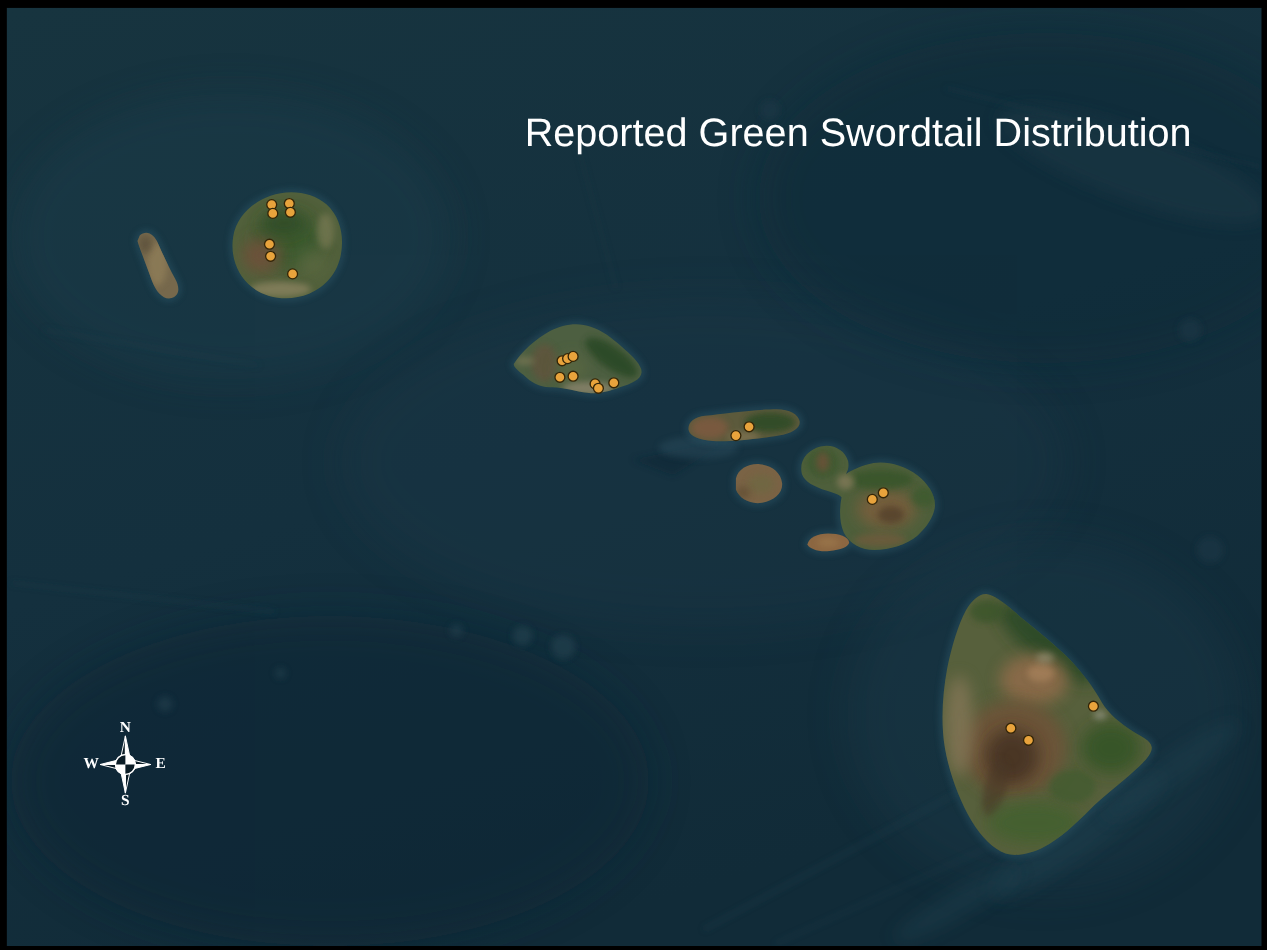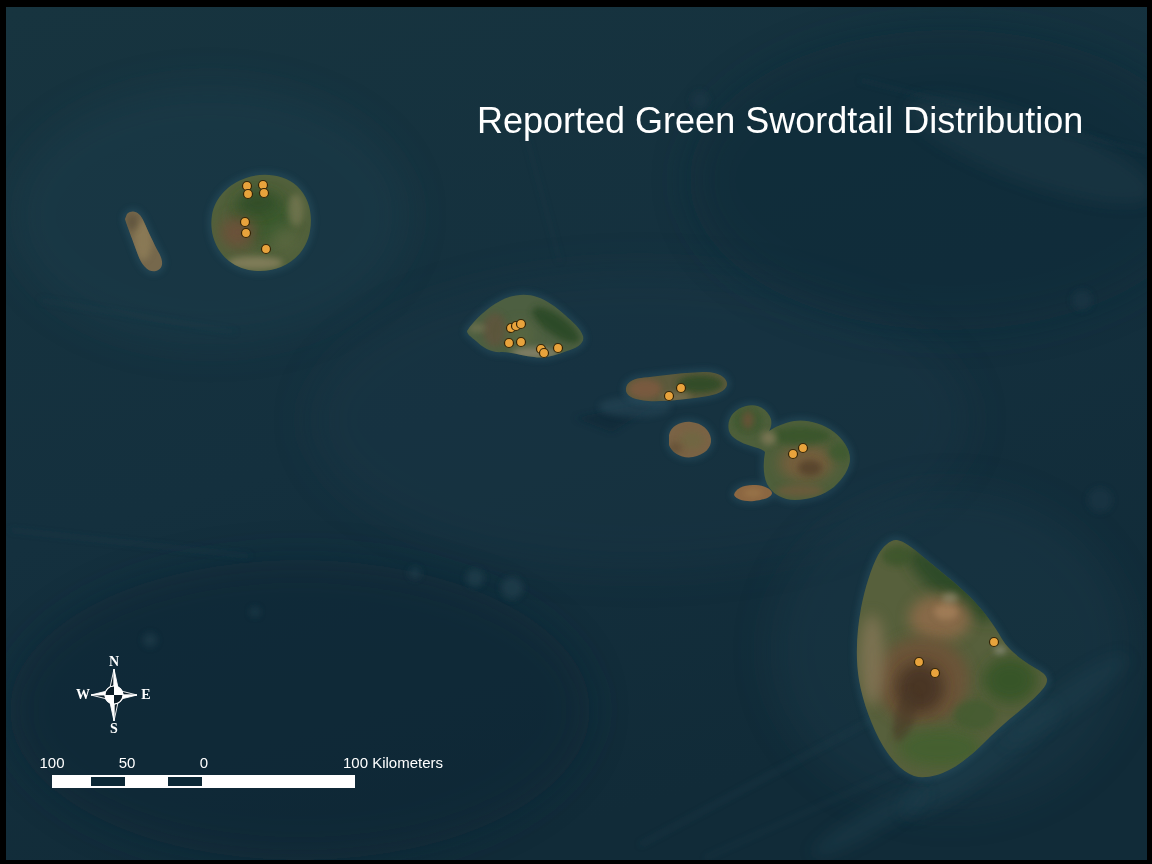--- a/index.html
+++ b/index.html
@@ -268,30 +268,15 @@
       <path d="M42,50 L42,41 A9,9 0 0,0 33,50 Z" fill="#0B1C26"></path>
       <path d="M42,50 L42,59 A9,9 0 0,0 51,50 Z" fill="#0B1C26"></path>
       <circle cx="42" cy="50" r="9" fill="none" stroke="#ffffff" stroke-width="1.2"></circle>
     </svg>
     <span class="dir dir-n">N</span>
     <span class="dir dir-s">S</span>
     <span class="dir dir-w">W</span>
     <span class="dir dir-e">E</span>
   </div>
 
-  <div class="scalebar">
-    <div id="scale-labels">
-        <span class="scale-label" style="left: 52px; transform: translateX(-50%);">100</span>
-        <span class="scale-label" style="left: 127px; transform: translateX(-50%);">50</span>
-        <span class="scale-label" style="left: 204px; transform: translateX(-50%);">0</span>
-        <span class="scale-label" style="left: 343px;">100 Kilometers</span>
-      </div>
-    <div id="scale-bar-track" class="scale-track">
-        <div class="seg light" style="left: 0px; width: 37px;"></div>
-        <div class="seg dark" style="left: 37px; width: 38px;"></div>
-        <div class="seg light" style="left: 75px; width: 39px;"></div>
-        <div class="seg dark" style="left: 114px; width: 38px;"></div>
-        <div class="seg light" style="left: 152px; width: 151px;"></div>
-      </div>
-  </div>
 
 
 </div>
 
 </body></html>

